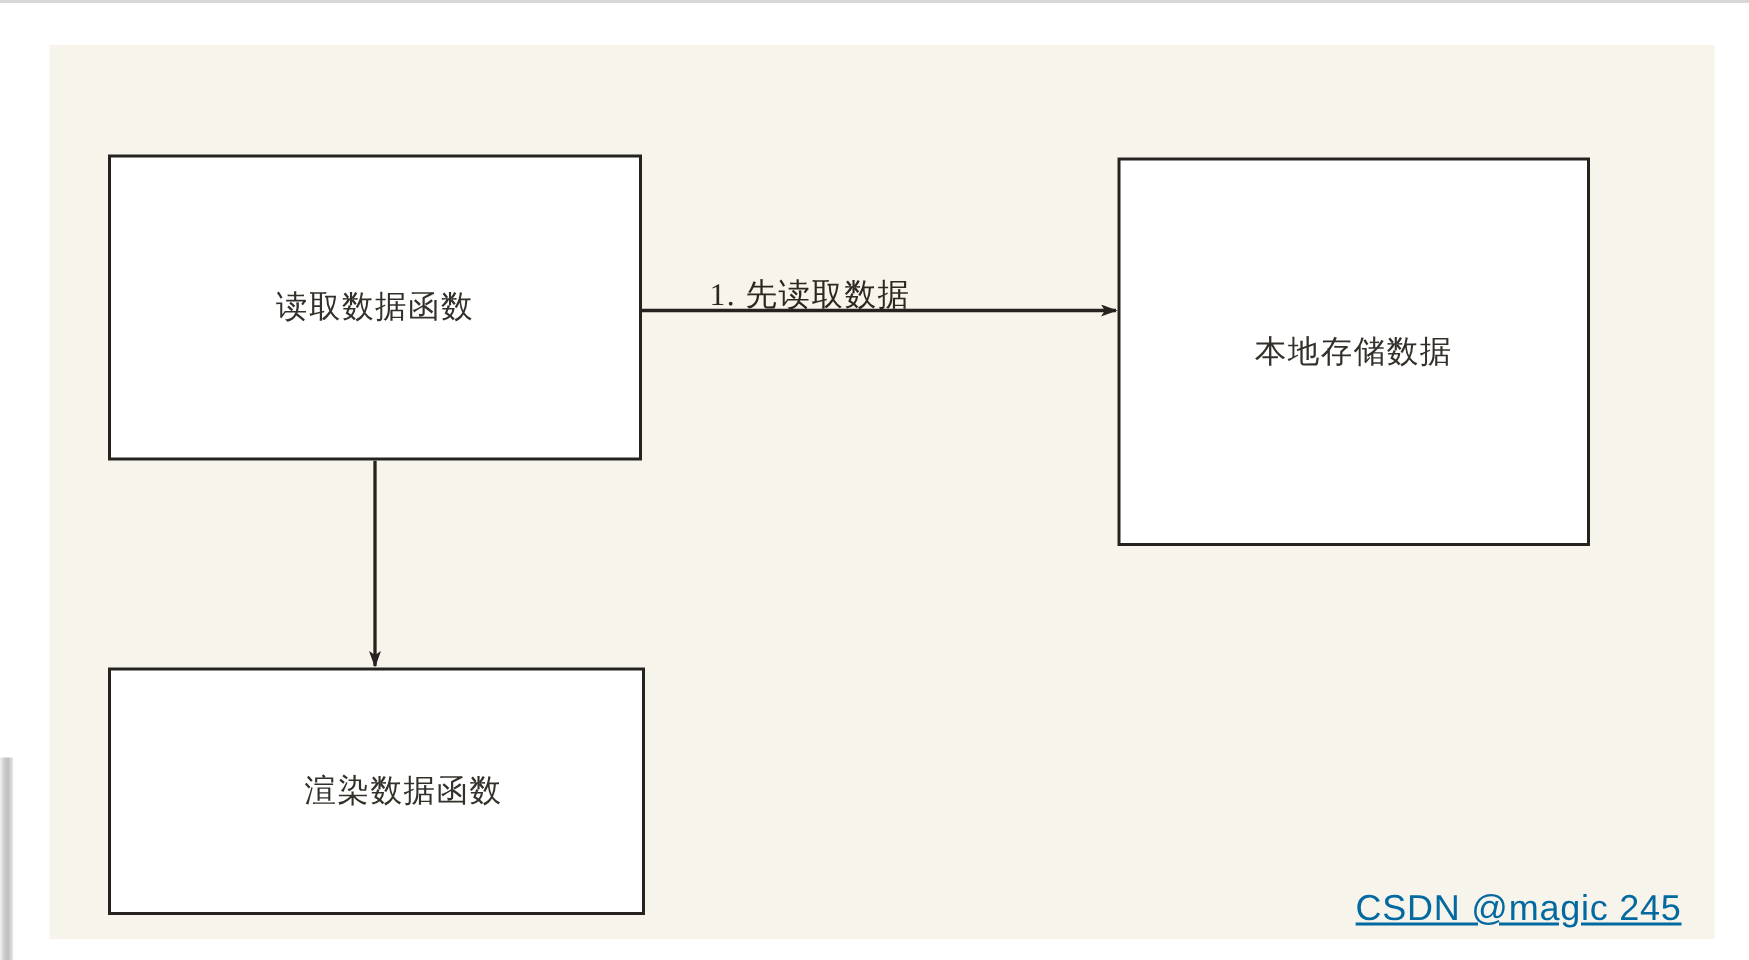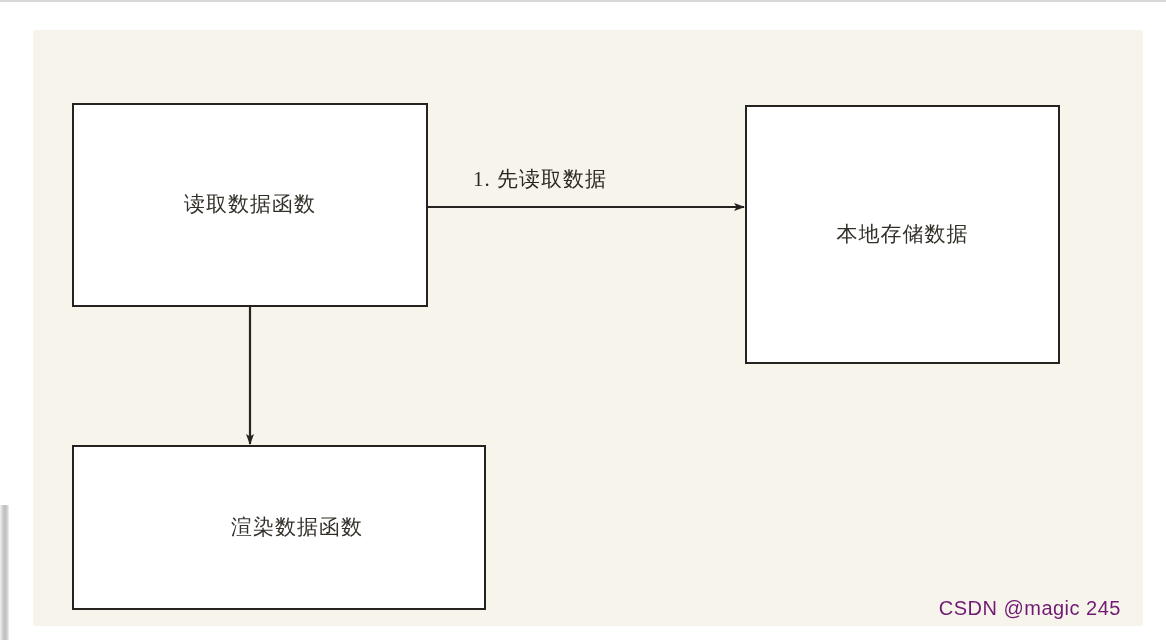--- a/index.html
+++ b/index.html
@@ -64,52 +64,53 @@
     font-size: 21px;
     color: #333029;
     letter-spacing: 1px;
     line-height: 1.2;
     white-space: nowrap;
   }
 
   
   #node-read    { left: 39px;  top: 73px;  width: 356px; height: 204px; text-align: center; }
   #node-storage { left: 712px; top: 75px;  width: 315px; height: 259px; }
-  #node-render  { left: 39px;  top: 415px; width: 414px; height: 165px; padding-left: 36px; }
+  #node-render  { left: 39px;  top: 415px; width: 358px; height: 165px; padding-left: 36px; }
 
   
   .conn-svg {
     position: absolute;
     left: 0;
     top: 0;
     width: 1110px;
     height: 596px;
     overflow: visible;
     pointer-events: none;
   }
 
   .edge-label {
     position: absolute;
     font-size: 21px;
     color: #2b2822;
     white-space: nowrap;
     letter-spacing: 1px;
   }
-  #label-edge-1 { left: 440px; top: 135px; }
+  #label-edge-1 { left: 440px; top: 152px; }
   #label-edge-2 { left: 215px; top: 345px; }
 
   .watermark {
     position: absolute;
     right: 22px;
     bottom: 6px;
     font-family: "Liberation Sans", "DejaVu Sans", sans-serif;
-    font-size: 20px;
-    color: #701a75;
+    font-size: 24px;
+    color: #0369a1;
     letter-spacing: 0.5px;
     white-space: nowrap;
+    text-decoration: underline;
   }
 </style>
 </head>
 <body>
 
 <div id="canvas">
 
   <div class="top-rule"></div>
   <div class="left-gutter"></div>
 

